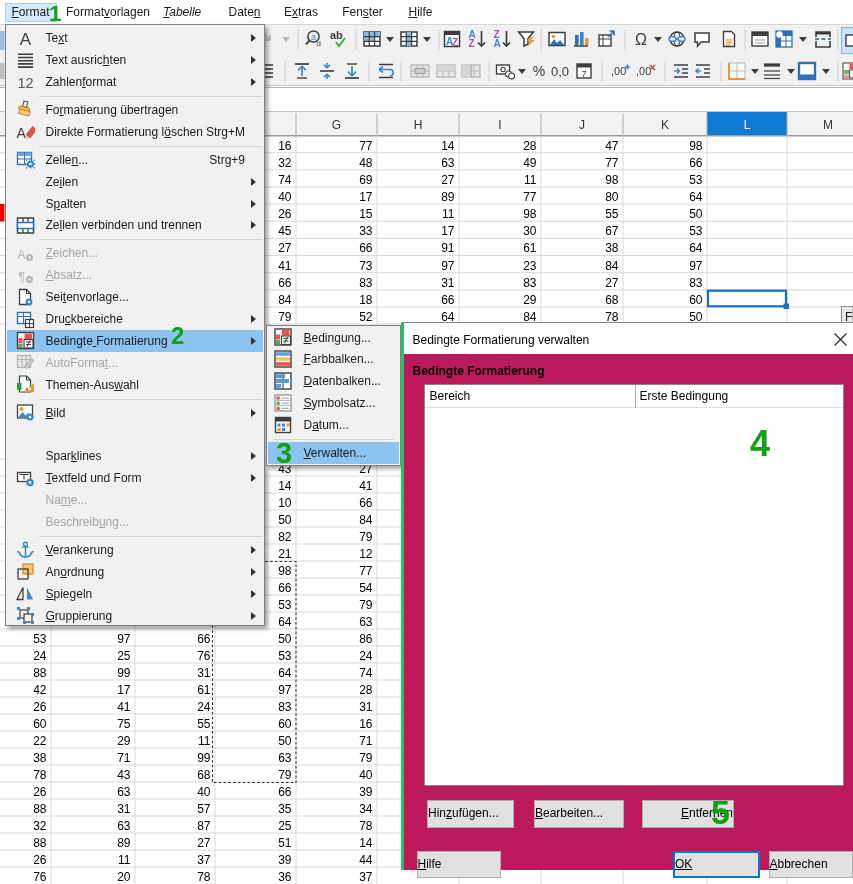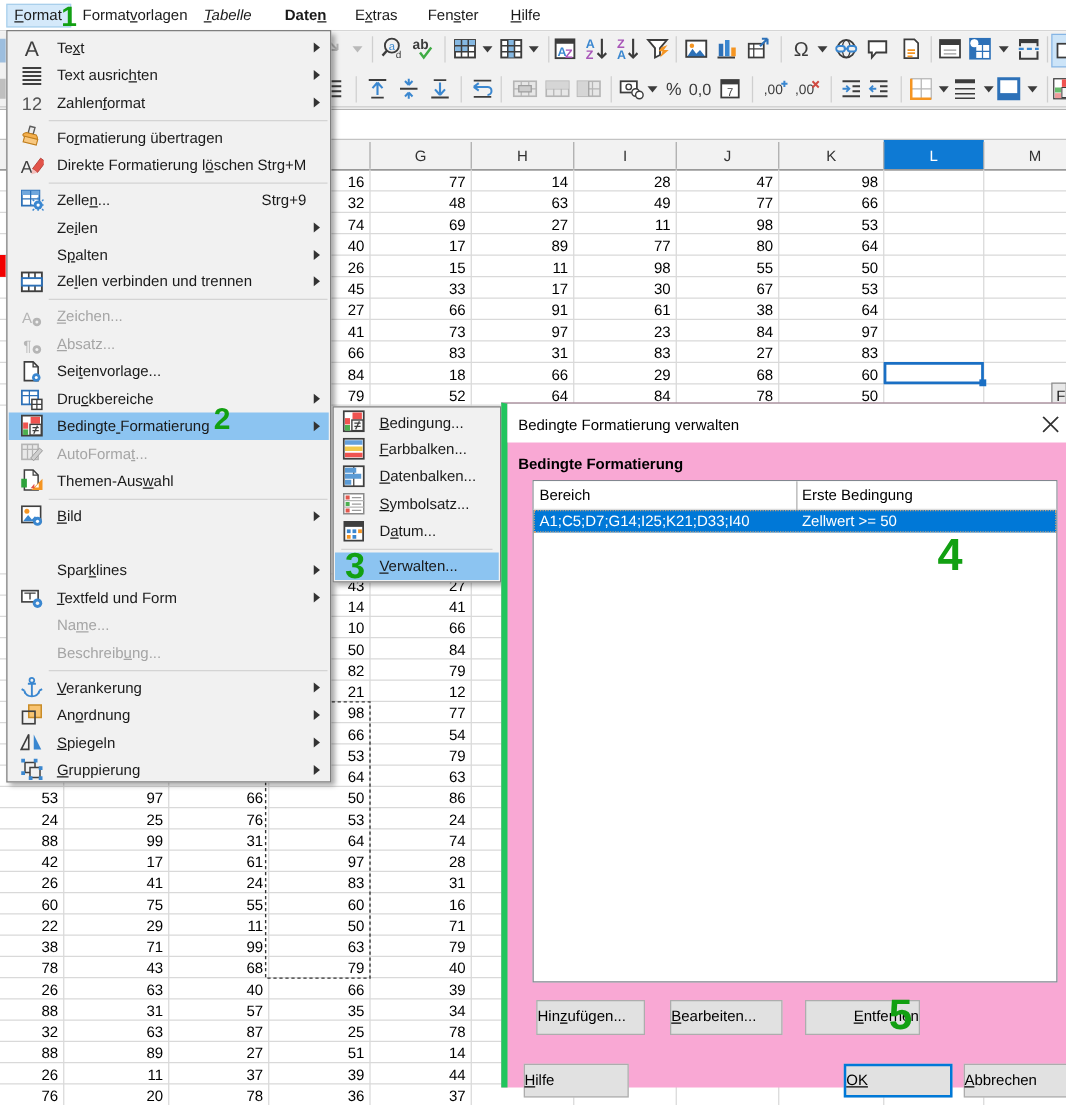--- a/index.html
+++ b/index.html
@@ -14,21 +14,21 @@
 .mi.hl{background:#8cc4f1}
 .mi.dis{color:#a5a5a5}
 .micon{position:absolute;left:9px;top:1.5px}
 .mlab{position:absolute;left:39px;top:4px}
 .mlab2{position:absolute;left:36px;top:4px}
 .msc{position:absolute;right:18px;top:4px}
 .marr{position:absolute;right:7px;top:7px;width:0;height:0;border-left:5px solid #333;border-top:4px solid transparent;border-bottom:4px solid transparent}
 .msep{position:absolute;left:33px;right:2px;height:1px;background:#d4d4d4}
 #submenu{position:absolute;left:265.5px;top:325px;width:135.5px;height:141px;background:#f1f1f1;border:1px solid #7f7f7f;box-shadow:3px 3px 4px rgba(0,0,0,0.35);z-index:6}
 #submenu .micon{left:6px}
-#dialog{position:absolute;left:401px;top:322px;width:452px;height:548px;background:#f9a8d4;border-left:5px solid #22c55e;border-top:1px solid #888;z-index:7;font-size:12px;color:#000}
+#dialog{position:absolute;left:401px;top:322px;width:452px;height:548px;background:#be185d;border-left:3px solid #22c55e;border-top:1px solid #888;z-index:7;font-size:12px;color:#000}
 #dtitle{position:absolute;left:0;top:0;width:100%;height:30.5px;background:#fff;line-height:34px;padding-left:8.5px}
 #dclose{position:absolute;right:5px;top:10px}
 #dlabel{position:absolute;left:8.5px;top:41px;font-weight:bold}
 #dlist{position:absolute;left:19.5px;top:61px;width:420px;height:401.5px;background:#fff;border:1px solid #828790}
 #dlhdr{position:absolute;left:0;top:0;width:100%;height:23px;background:#fff;border-bottom:1px solid #dedede}
 #dlhdr .c1{position:absolute;left:5px;top:4px}
 #dlhdr .c2{position:absolute;left:215px;top:4px}
 #dlhdr:after{content:"";position:absolute;left:210px;top:0;width:1px;height:23px;background:#b0b0b0}
 #dlrow{position:absolute;left:0;top:23px;width:100%;height:18px;background:#0078d7;color:#fff;outline:1px dotted #caa27a;outline-offset:-1px}
 #dlrow .c1{position:absolute;left:5px;top:2px}
@@ -36,21 +36,21 @@
 .btn{position:absolute;height:27.5px;background:#e1e1e1;border:1px solid #adadad;text-align:left;line-height:25px}
 .okbtn{border:2px solid #0078d7;line-height:23px}
 .gd{position:absolute;font-weight:bold;color:#12a012;z-index:9;line-height:1}
 </style></head>
 <body>
 <div id="stage">
 <div id="menubar">
       <span style="left:4.5px;width:52px;text-align:center;background:#d4e9fa;border:1px solid #a9cfeb;line-height:17px;"><u>F</u>ormat</span>
       <span style="left:66px;width:82px;text-align:center;">Format<u>v</u>orlagen</span>
       <span style="left:163px;width:47px;text-align:left;font-style:italic;"><u>T</u>abelle</span>
-      <span style="left:224px;width:41px;text-align:center;font-weight:bold;">Date<u>n</u></span>
+      <span style="left:224px;width:41px;text-align:center;">Date<u>n</u></span>
       <span style="left:280px;width:42px;text-align:center;">E<u>x</u>tras</span>
       <span style="left:337px;width:51px;text-align:center;">Fen<u>s</u>ter</span>
       <span style="left:404px;width:33px;text-align:center;"><u>H</u>ilfe</span>
     </div>
 <div id="toolbars"><svg width="853" height="62" viewBox="0 25 853 62" font-family="Liberation Sans, sans-serif">
         <rect x="0" y="25" width="853" height="61" fill="#f1f1f1"></rect>
         <line x1="0" y1="85.5" x2="853" y2="85.5" stroke="#c8c8c8"></line>
         <rect x="0" y="31" width="4.5" height="19" fill="#9dbede"></rect>
         <rect x="0" y="63" width="4.5" height="16" fill="#bfbfbf"></rect>
         <g transform="translate(268,39)">
@@ -818,24 +818,20 @@
     <svg id="dclose" width="15" height="14" viewBox="0 0 15 14">
           <path d="M1.5,0.5 L13.5,12.5 M13.5,0.5 L1.5,12.5" stroke="#333" stroke-width="1.4"></path>
         </svg>
   </div>
   <div id="dlabel">Bedingte Formatierung</div>
   <div id="dlist">
     <div id="dlhdr">
           <span class="c1">Bereich</span>
           <span class="c2">Erste Bedingung</span>
         </div>
-    <div id="dlrow">
-          <span class="c1">A1;C5;D7;G14;I25;K21;D33;I40</span>
-          <span class="c2">Zellwert &gt;= 50</span>
-        </div>
   </div>
   <div class="btn" style="left:23px;top:477px;width:86.5px">Hin<u>z</u>ufügen...</div>
   <div class="btn" style="left:130px;top:477px;width:89.5px"><u>B</u>earbeiten...</div>
   <div class="btn" style="left:238px;top:477px;width:92px;text-align:right;padding-left:14px"><u>E</u>ntfernen</div>
   <div class="btn" style="left:12.5px;top:527.5px;width:84px"><u>H</u>ilfe</div>
   <div class="btn okbtn" style="left:269px;top:527.5px;width:86.5px"><u>OK</u></div>
   <div class="btn" style="left:364.5px;top:527.5px;width:84px"><u>A</u>bbrechen</div>
 </div>
 <div class="gd" style="left:49px;top:2.5px;font-size:22.5px">1</div>
     <div class="gd" style="left:171px;top:324px;font-size:24px">2</div>

